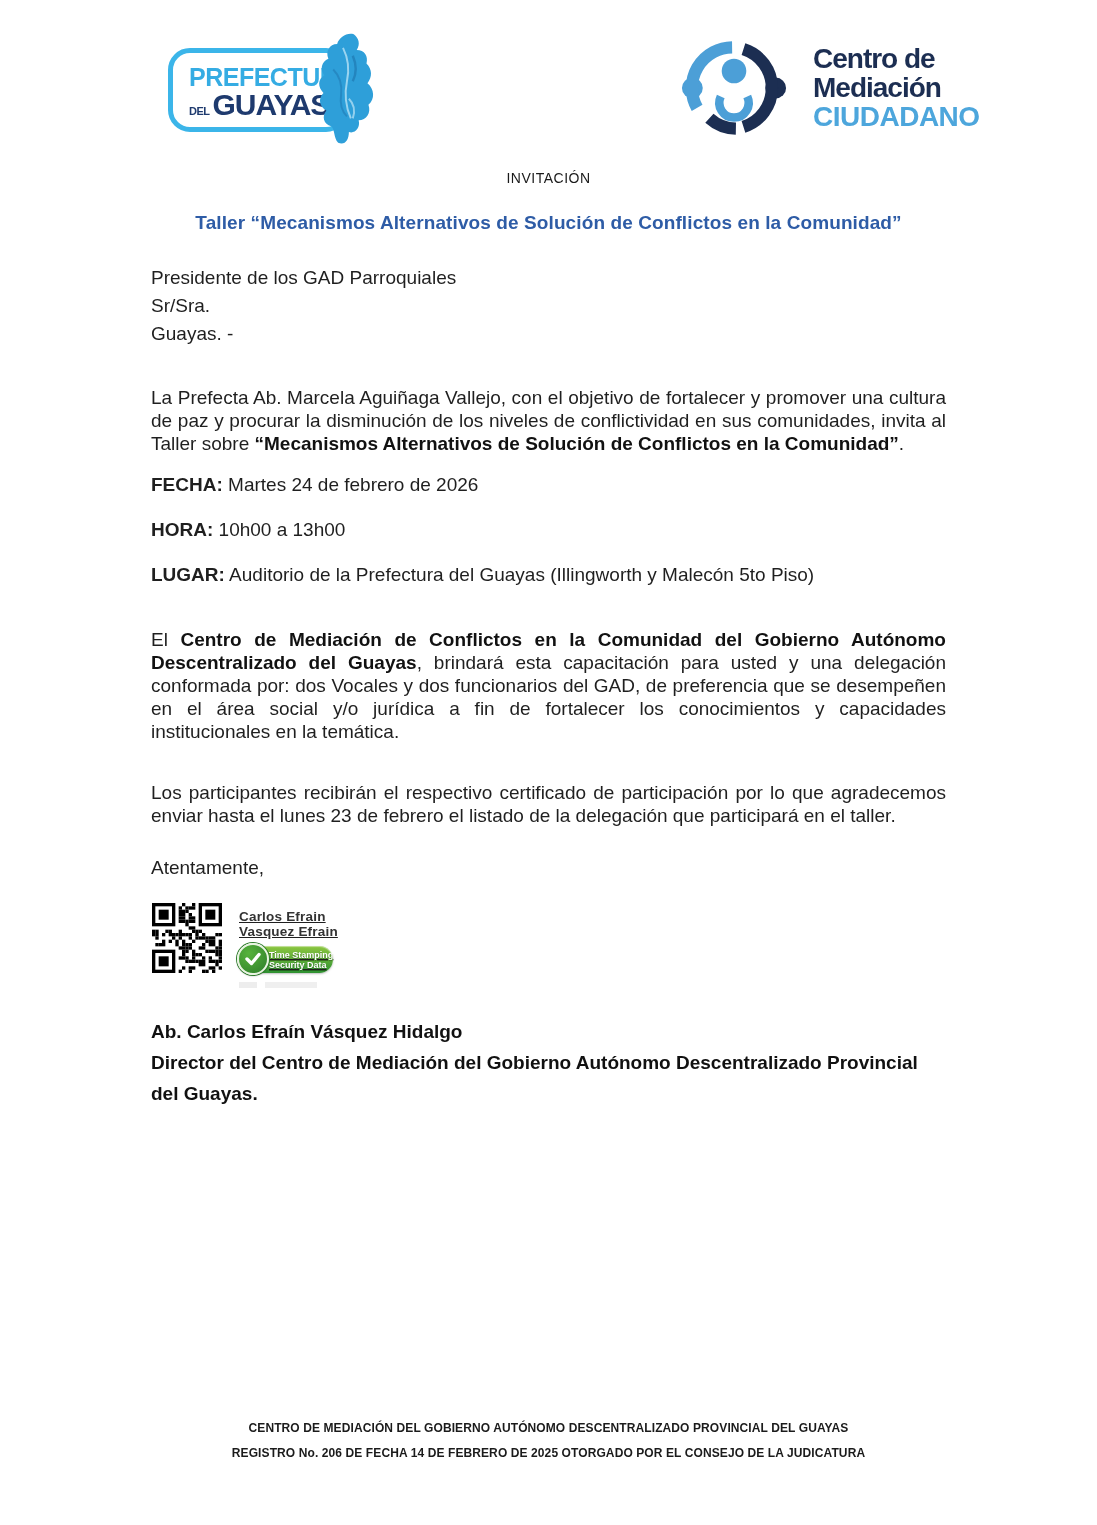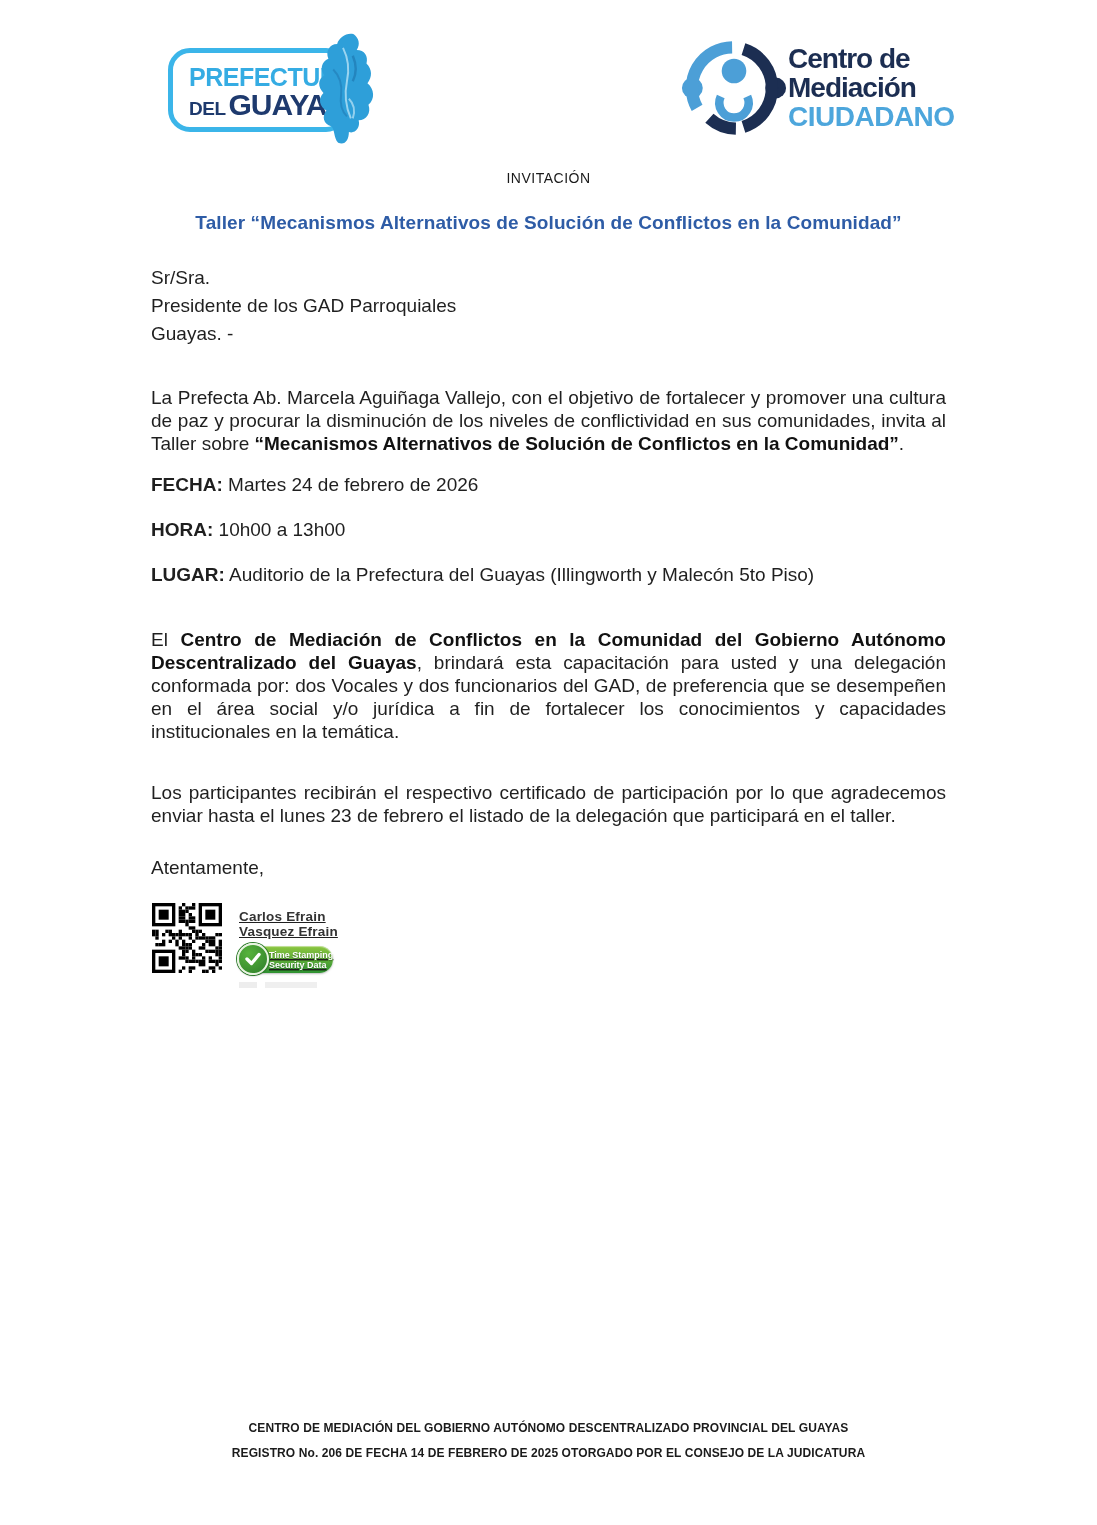--- a/index.html
+++ b/index.html
@@ -19,27 +19,27 @@
   .header { position: relative; height: 150px; }
 
   .logo-prefectura { position: absolute; left: 168px; top: 30px; width: 218px; height: 118px; }
   .pref-box {
     position: absolute; left: 0; top: 18px; width: 180px; height: 84px;
     border: 5px solid #3BB5E9; border-radius: 22px; background: #fff;
     padding: 11px 0 0 16px; z-index: 2;
   }
   .pref-word1 { color: #35ACE3; font-weight: bold; font-size: 25px; letter-spacing: -0.5px; line-height: 26px; }
   .pref-line2 { line-height: 30px; white-space: nowrap; }
-  .pref-word2 { color: #1E3A6E; font-weight: bold; font-size: 19px; letter-spacing: -0.5px; margin-right: 3px; }
+  .pref-word2 { color: #1E3A6E; font-weight: bold; font-size: 11px; letter-spacing: -0.5px; margin-right: 3px; }
   .pref-word3 { color: #1E3A6E; font-weight: bold; font-size: 30px; letter-spacing: -1px; }
   .map-svg { position: absolute; left: 132px; top: 0; width: 88px; height: 118px; z-index: 3; }
 
   .logo-mediacion { position: absolute; left: 681px; top: 30px; width: 280px; height: 115px; display: flex; align-items: center; }
   .med-emblem { width: 106px; height: 102px; flex: 0 0 auto; }
-  .med-text { margin-left: 1px; line-height: 29px; }
+  .med-text { margin-left: 26px; line-height: 29px; }
   .med-line1, .med-line2 { color: #1C2E52; font-weight: bold; font-size: 28px; letter-spacing: -1px; }
   .med-line3 { color: #4DA6DC; font-weight: bold; font-size: 28px; letter-spacing: -0.5px; }
 
   
   .title { text-align: center; font-size: 14px; letter-spacing: 0.5px; margin-top: 20px; color: #1a1a1a; }
   .subtitle { text-align: center; font-size: 19px; font-weight: bold; color: #2E5CA6; margin-top: 26px; letter-spacing: 0.1px; }
 
   .recipient { margin-top: 30px; font-size: 19px; line-height: 28px; }
 
   .para { font-size: 19px; line-height: 23px; text-align: justify; margin-top: 38px; }
@@ -130,22 +130,22 @@
     </div>
   </div>
 
   <div class="content">
 
     <div class="title">INVITACIÓN</div>
 
     <div class="subtitle">Taller “Mecanismos Alternativos de Solución de Conflictos en la Comunidad”</div>
 
     <div class="recipient">
+      <div>Presidente de los GAD Parroquiales</div>
       <div>Sr/Sra.</div>
-      <div>Presidente de los GAD Parroquiales</div>
       <div>Guayas. -</div>
     </div>
 
     <p class="para"><span>La Prefecta Ab. Marcela Aguiñaga Vallejo, con el objetivo de fortalecer y promover una cultura de paz y procurar la disminución de los niveles de conflictividad en sus comunidades, invita al Taller sobre </span><b>“Mecanismos Alternativos de Solución de Conflictos en la Comunidad”</b><span>.</span></p>
 
     <div class="detail"><span class="lbl">FECHA:</span><span> Martes 24 de febrero de 2026</span></div>
 
     <div class="detail"><span class="lbl">HORA:</span><span> 10h00 a 13h00</span></div>
 
     <div class="detail"><span class="lbl">LUGAR:</span><span> Auditorio de la Prefectura del Guayas (Illingworth y Malecón 5to Piso)</span></div>
@@ -313,20 +313,24 @@
           <div class="badge-line">Time Stamping</div>
           <div class="badge-line">Security Data</div>
         </div>
         <div class="faint-marks">
           <div class="m1"></div>
           <div class="m2"></div>
         </div>
       </div>
     </div>
 
+    <div class="sig">
+      <div>Ab. Carlos Efraín Vásquez Hidalgo</div>
+      <div>Director del Centro de Mediación del Gobierno Autónomo Descentralizado Provincial del Guayas.</div>
+    </div>
 
   </div>
 
   <div class="footer">
     <div>CENTRO DE MEDIACIÓN DEL GOBIERNO AUTÓNOMO DESCENTRALIZADO PROVINCIAL DEL GUAYAS</div>
     <div>REGISTRO No. 206 DE FECHA 14 DE FEBRERO DE 2025 OTORGADO POR EL CONSEJO DE LA JUDICATURA</div>
   </div>
 
 </div>
 

